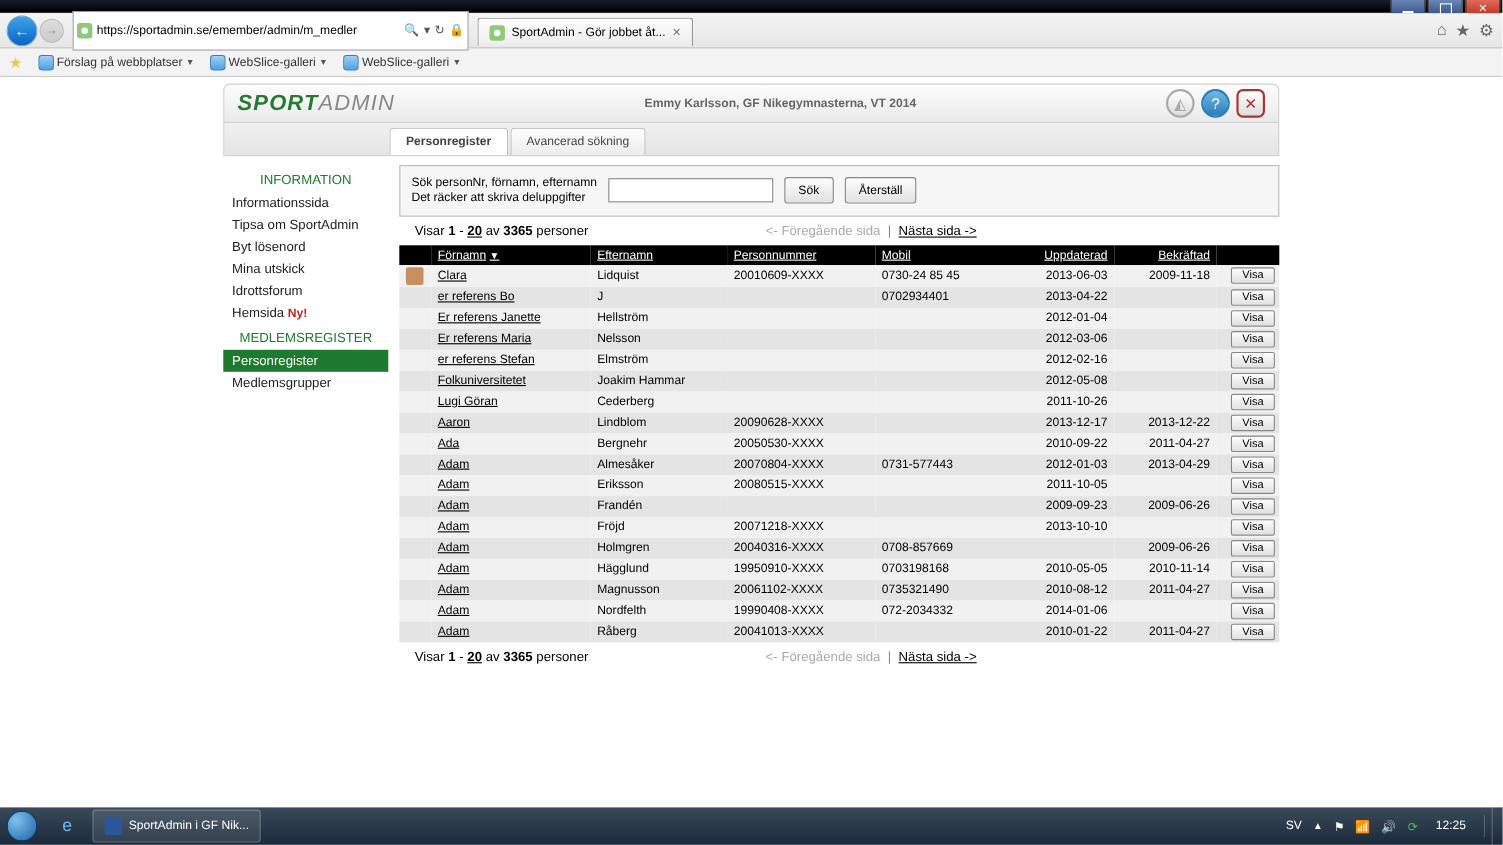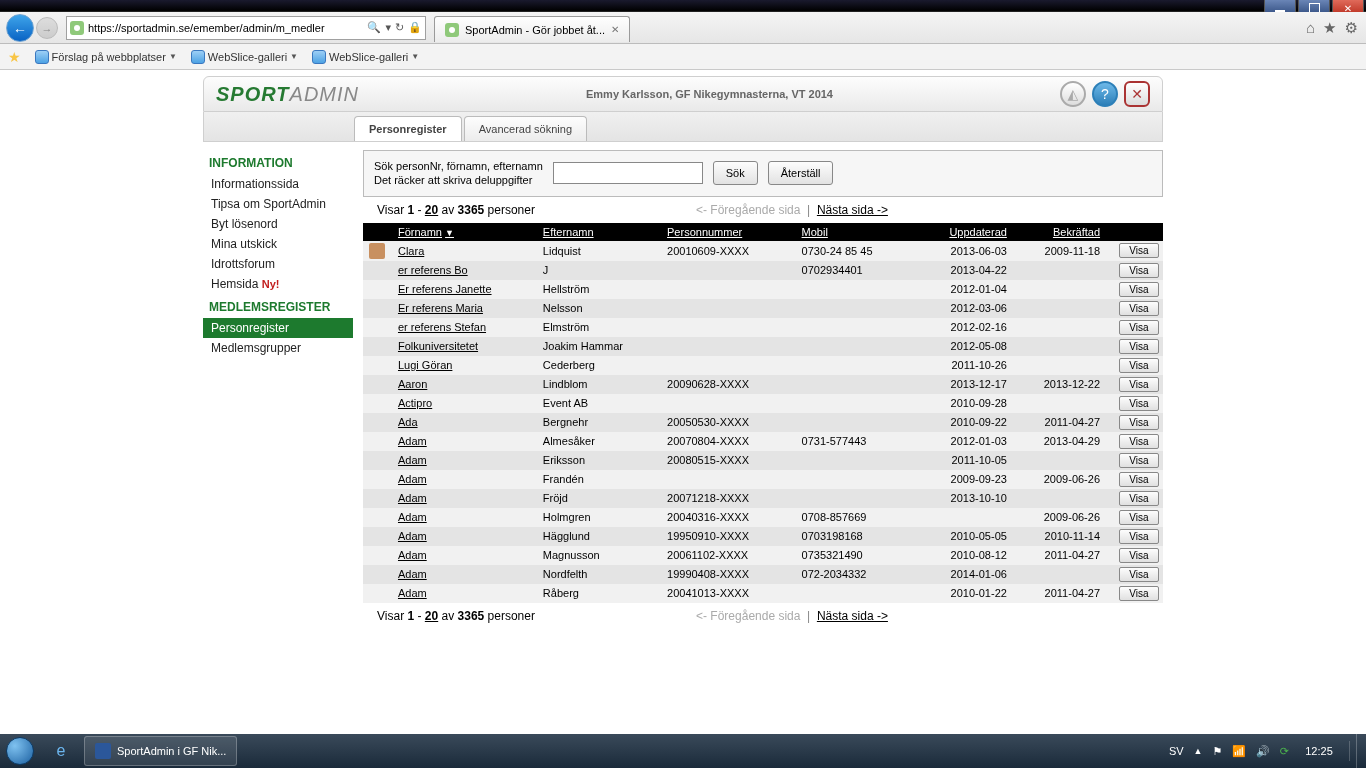--- a/index.html
+++ b/index.html
@@ -10,21 +10,21 @@
 .win-btns { position:absolute; right:2px; top:-1px; display:flex;}
 .win-btn { width:32px; height:18px; margin-left:2px; border:1px solid #555; border-radius:0 0 3px 3px; display:flex; align-items:center; justify-content:center; font-size:10px; color:#fff; background:linear-gradient(#6a85b6,#2e4a7d);}
 .win-btn.min::before{content:"";width:10px;height:2px;background:#fff;margin-top:6px;}
 .win-btn.max::before{content:"";width:9px;height:9px;border:1px solid #fff;}
 .win-btn.close{ background:linear-gradient(#e06a5a,#b82c1c);}
 .win-btn.close::before{content:"✕";font-size:10px;}
 
 .ie-nav { height:32px; background:linear-gradient(#f4f4f4,#e6e6e6); border-bottom:1px solid #bcbcbc; display:flex; align-items:center; padding:0 6px; position:relative;}
 .nav-btn { width:28px; height:28px; border:1px solid #6fa3d2; border-radius:50%; background:linear-gradient(#3ea4ea,#0a63c4); display:flex;align-items:center;justify-content:center;color:#fff;font-size:14px;margin-right:2px;}
 .nav-btn.fwd{background:linear-gradient(#ddd,#ccc);border-color:#bbb;color:#888;width:22px;height:22px;font-size:11px;}
-.addr { flex:0 0 360px; height:24px; border:1px solid #a0a0a0; background:#fff; display:flex; align-items:center; padding:5px 3px; margin-left:6px; font-size:11px;}
+.addr { flex:0 0 360px; height:24px; border:1px solid #a0a0a0; background:#fff; display:flex; align-items:center; padding:17px 3px; margin-left:6px; font-size:11px;}
 .addr .favicon{width:14px;height:14px;background:#8fc97a;border-radius:3px;margin-right:4px;position:relative;}
 .addr .favicon::after{content:"";position:absolute;width:6px;height:6px;background:#fff;border-radius:50%;top:4px;left:4px;}
 .addr .url{flex:1;overflow:hidden;white-space:nowrap;}
 .addr .ico{margin-left:4px;color:#555;font-size:11px;}
 .tab { height:26px; margin-left:8px; padding:0 10px; border:1px solid #9a9a9a; border-bottom:none; background:linear-gradient(#fefefe,#ececec); display:flex;align-items:center;gap:6px;font-size:11px;max-width:220px;border-radius:3px 3px 0 0;margin-top:3px;}
 .tab .favicon{width:14px;height:14px;background:#8fc97a;border-radius:3px;position:relative;flex:0 0 14px;}
 .tab .favicon::after{content:"";position:absolute;width:6px;height:6px;background:#fff;border-radius:50%;top:4px;left:4px;}
 .tab .x{color:#777;font-size:10px;}
 .ie-right{position:absolute;right:8px;display:flex;gap:8px;color:#666;}
 .ie-right span{font-size:15px;}
@@ -47,21 +47,21 @@
 .top-ico{width:26px;height:26px;border-radius:50%;border:2px solid #aaa;display:flex;align-items:center;justify-content:center;font-size:14px;color:#aaa;background:linear-gradient(#fff,#ddd);}
 .top-ico.help{border-color:#2c7fb8;color:#2c7fb8;background:linear-gradient(#6db8e8,#2c7fb8);color:#fff;}
 .top-ico.close-app{border-color:#a33;color:#a33;border-radius:6px;}
 
 .tabs-row{display:flex;background:linear-gradient(#f0f0f0,#e4e4e4);border:1px solid #cfcfcf;border-top:none;padding:4px 0 0 150px;}
 .app-tab{padding:6px 14px;border:1px solid #bbb;border-bottom:none;background:linear-gradient(#fdfdfd,#ececec);border-radius:4px 4px 0 0;margin-right:2px;font-size:11px;color:#444;}
 .app-tab.active{background:#fff;font-weight:bold;}
 
 .body-row{display:flex;gap:10px;margin-top:8px;}
 .sidebar{width:150px;}
-.side-h{font-size:12px;font-weight:bold;color:#1d7a2e;padding:6px 6px 4px;}
+.side-h{font-size:12px;font-weight:normal;color:#1d7a2e;padding:6px 6px 4px;text-align:center;}
 .side-item{padding:3px 8px;font-size:12px;color:#222;cursor:pointer;}
 .side-item.active{background:#1d7a2e;color:#fff;}
 .new{color:#c21f1f;font-weight:bold;font-size:11px;}
 
 .main{flex:1;}
 .search-box{border:1px solid #bbb;background:#f6f6f6;padding:8px 10px;display:flex;align-items:center;gap:10px;}
 .search-lbl{font-size:11px;line-height:1.3;}
 .search-inp{width:150px;height:22px;border:1px solid #888;padding:0 4px;font-size:12px;}
 .btn{height:24px;padding:0 12px;border:1px solid #888;background:linear-gradient(#fdfdfd,#e2e2e2);border-radius:3px;font-size:11px;cursor:pointer;}
 
@@ -302,30 +302,20 @@
                 <td><a href="#">Aaron</a></td>
                 <td>Lindblom</td>
                 <td>20090628-XXXX</td>
                 <td></td>
                 <td class="r">2013-12-17</td>
                 <td class="r">2013-12-22</td>
                 <td class="visa-col"><span class="visa">Visa</span></td>
               </tr>
               <tr>
                 <td></td>
-                <td><a href="#">Actipro</a></td>
-                <td>Event AB</td>
-                <td></td>
-                <td></td>
-                <td class="r">2010-09-28</td>
-                <td class="r"></td>
-                <td class="visa-col"><span class="visa">Visa</span></td>
-              </tr>
-              <tr>
-                <td></td>
                 <td><a href="#">Ada</a></td>
                 <td>Bergnehr</td>
                 <td>20050530-XXXX</td>
                 <td></td>
                 <td class="r">2010-09-22</td>
                 <td class="r">2011-04-27</td>
                 <td class="visa-col"><span class="visa">Visa</span></td>
               </tr>
               <tr>
                 <td></td>

